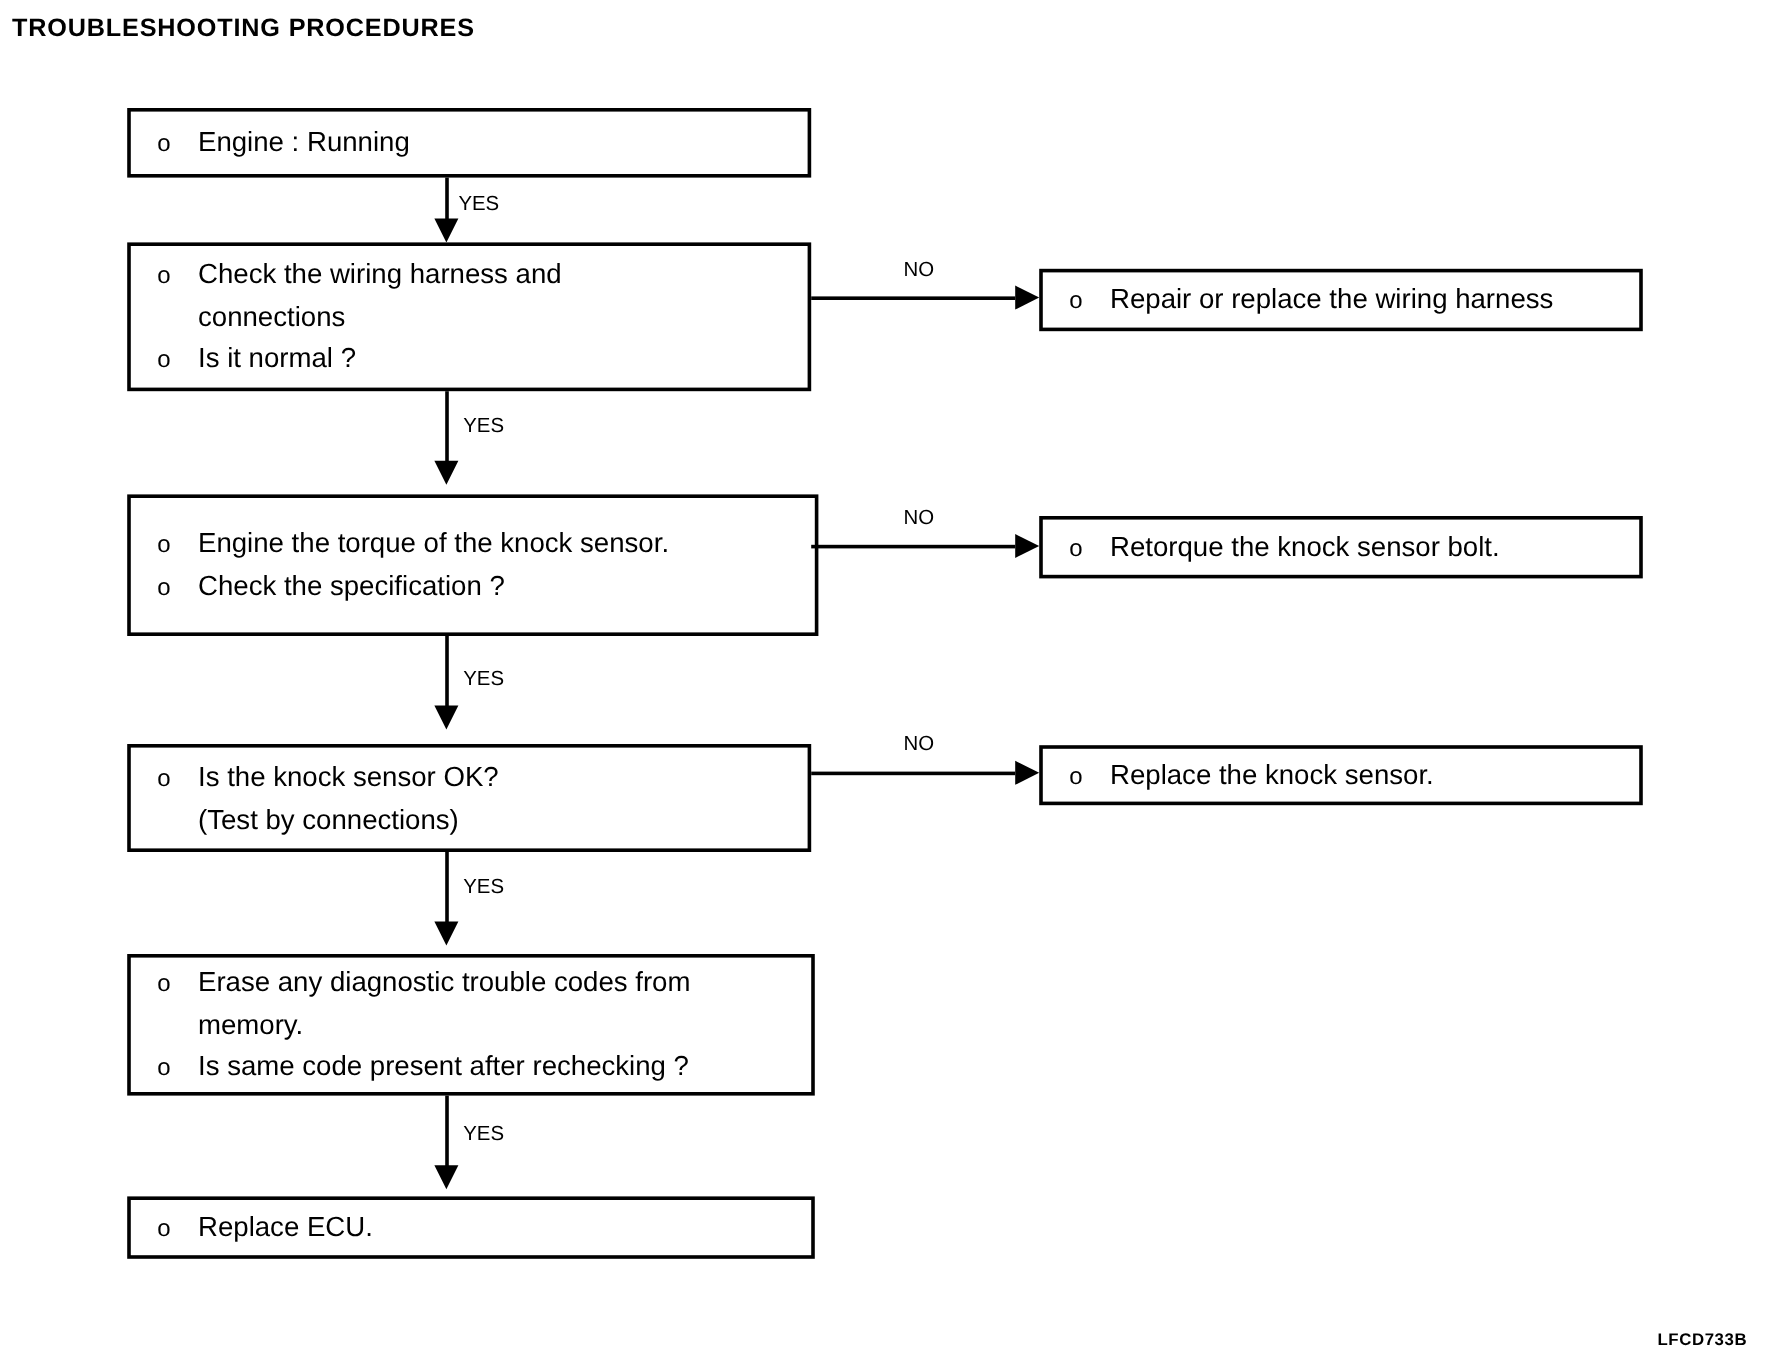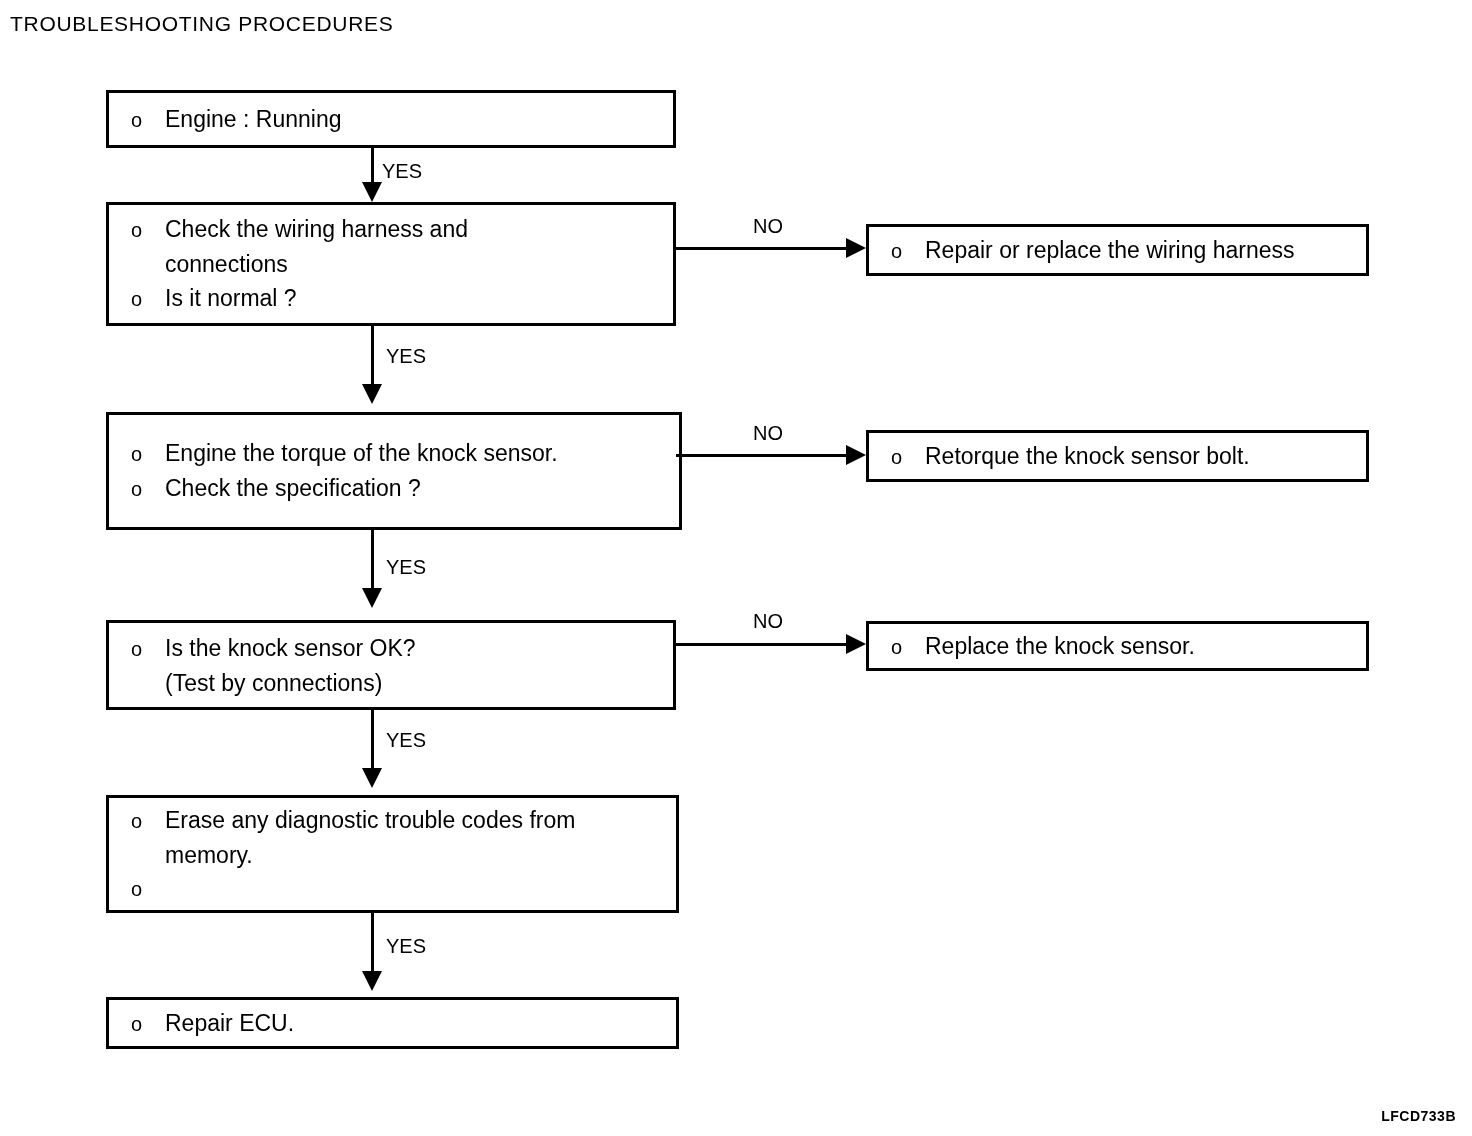--- a/index.html
+++ b/index.html
@@ -14,21 +14,21 @@
     font-family: "Liberation Sans", sans-serif;
     color: #000000;
     overflow: hidden;
   }
 
   #page-title {
     position: absolute;
     left: 10px;
     top: 12px;
     font-size: 21px;
-    font-weight: normal;
+    font-weight: bold;
     letter-spacing: 0.7px;
     white-space: nowrap;
   }
 
   .node {
     position: absolute;
     border: 3px solid #000000;
     background: #ffffff;
     box-sizing: border-box;
   }
@@ -84,21 +84,21 @@
     position: absolute;
     width: 0;
     height: 0;
     border-top: 10px solid transparent;
     border-bottom: 10px solid transparent;
     border-left: 20px solid #000000;
   }
 
   .edge-label {
     position: absolute;
-    font-size: 20px;
+    font-size: 17px;
     white-space: nowrap;
   }
 
   #figure-ref {
     position: absolute;
     right: 16px;
     bottom: 12px;
     font-size: 14px;
     font-weight: bold;
     letter-spacing: 0.5px;
@@ -222,30 +222,31 @@
     <div class="line">
       <span class="bullet">o</span>
       <span class="ltext">Erase any diagnostic trouble codes from</span>
     </div>
     <div class="line">
       <span class="bullet-blank"></span>
       <span class="ltext">memory.</span>
     </div>
     <div class="line">
       <span class="bullet">o</span>
+      <span class="ltext">Is same code present after rechecking ?</span>
     </div>
   </div>
 </div>
 
 <div class="vline" style="left:371px; top:913px; height:62px;"></div>
 <div class="varrow" style="left:362px; top:971px;"></div>
 <div class="edge-label" style="left:386px; top:935px;">YES</div>
 
 <div class="node" style="left:106px; top:997px; width:573px; height:52px;">
   <div class="node-inner">
     <div class="line">
       <span class="bullet">o</span>
-      <span class="ltext">Repair ECU.</span>
+      <span class="ltext">Replace ECU.</span>
     </div>
   </div>
 </div>
 
 <div id="figure-ref">LFCD733B</div>
 
 </body></html>

